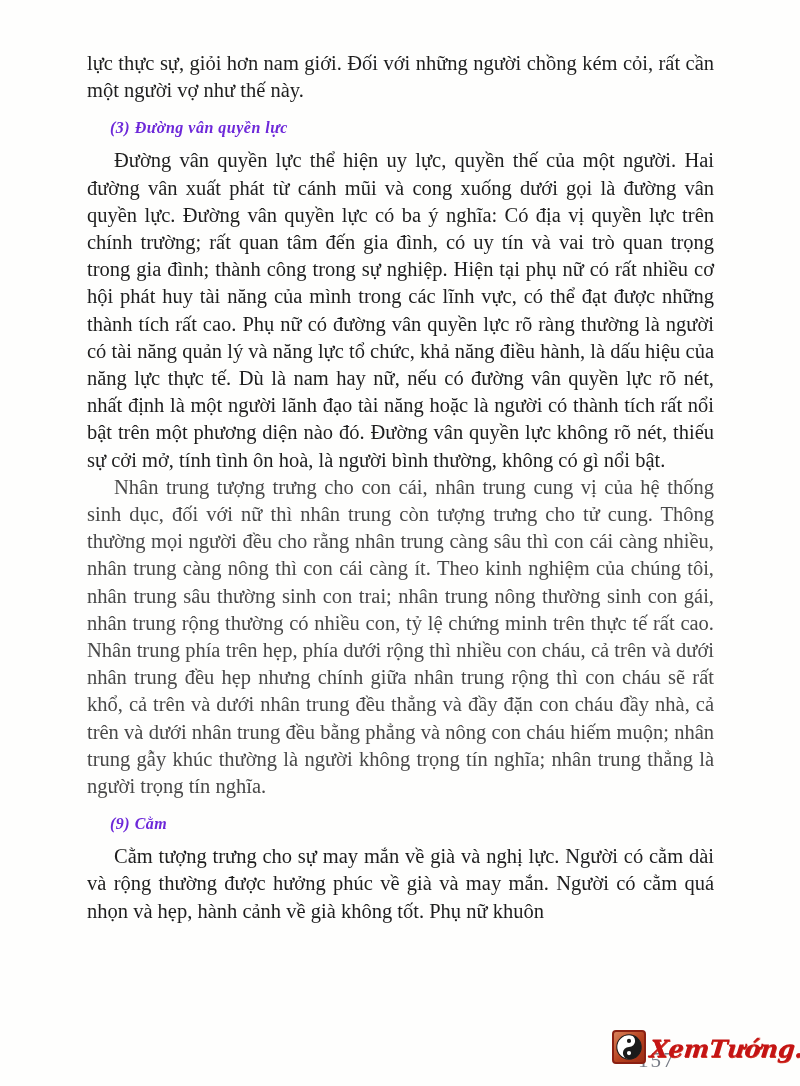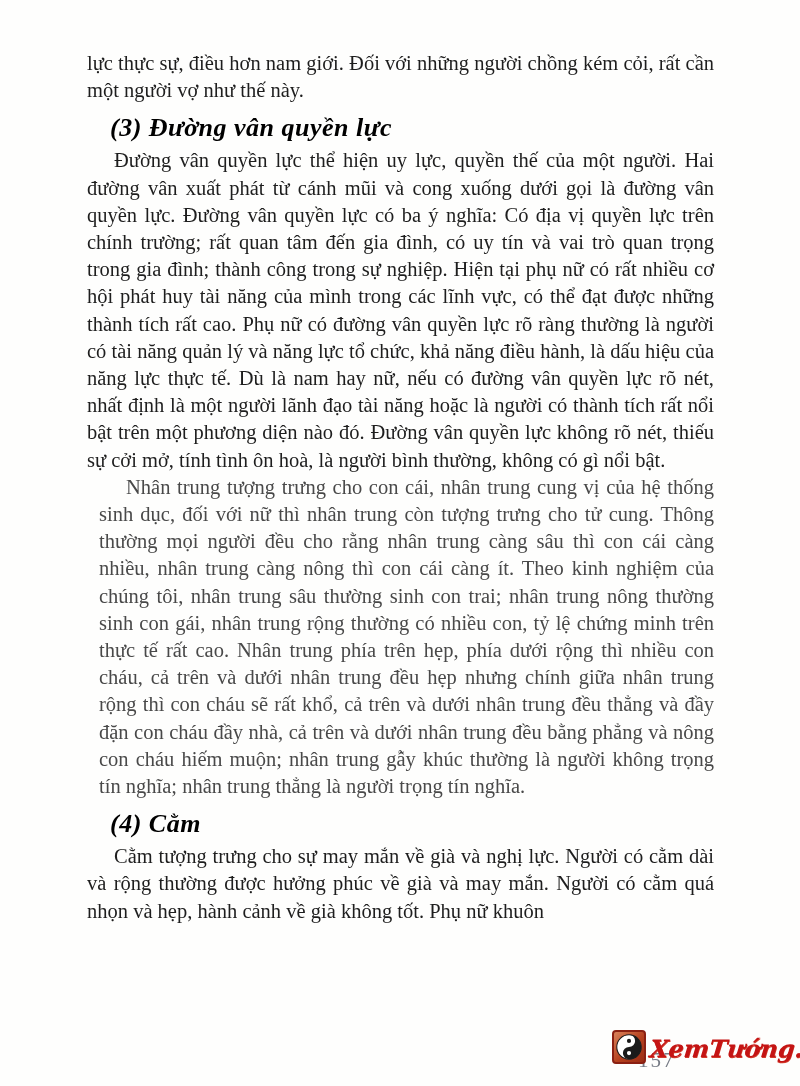--- a/index.html
+++ b/index.html
@@ -27,30 +27,29 @@
   }
   .text-block p {
     margin: 0;
     text-indent: 27px;
   }
   .text-block p.continuation {
     text-indent: 0;
   }
   .text-block p.faded {
     color: #494949;
-    margin-left: 12px;
   }
   h3.section-heading {
     margin: 9px 0 5px 0;
     padding-left: 23px;
-    font-size: 26px;
+    font-size: 16px;
     line-height: 29px;
     font-style: italic;
     font-weight: bold;
-    color: #000000;
+    color: #6d28d9;
     text-align: left;
     letter-spacing: 0.5px;
   }
   
   .footer {
     position: absolute;
     right: 8px;
     bottom: 8px;
     width: 180px;
     height: 52px;
@@ -100,30 +99,30 @@
     text-shadow: 0.5px 0.5px 0 #d23a2a;
   }
 </style>
 </head>
 <body>
 
 <div class="page">
 
   <div class="text-block">
 
-    <p class="continuation">lực thực sự, điều hơn nam giới. Đối với những người chồng kém cỏi, rất cần một người vợ như thế này.</p>
+    <p class="continuation">lực thực sự, giỏi hơn nam giới. Đối với những người chồng kém cỏi, rất cần một người vợ như thế này.</p>
 
     <h3 class="section-heading">(3) Đường vân quyền lực</h3>
 
     <p>Đường vân quyền lực thể hiện uy lực, quyền thế của một người. Hai đường vân xuất phát từ cánh mũi và cong xuống dưới gọi là đường vân quyền lực. Đường vân quyền lực có ba ý nghĩa: Có địa vị quyền lực trên chính trường; rất quan tâm đến gia đình, có uy tín và vai trò quan trọng trong gia đình; thành công trong sự nghiệp. Hiện tại phụ nữ có rất nhiều cơ hội phát huy tài năng của mình trong các lĩnh vực, có thể đạt được những thành tích rất cao. Phụ nữ có đường vân quyền lực rõ ràng thường là người có tài năng quản lý và năng lực tổ chức, khả năng điều hành, là dấu hiệu của năng lực thực tế. Dù là nam hay nữ, nếu có đường vân quyền lực rõ nét, nhất định là một người lãnh đạo tài năng hoặc là người có thành tích rất nổi bật trên một phương diện nào đó. Đường vân quyền lực không rõ nét, thiếu sự cởi mở, tính tình ôn hoà, là người bình thường, không có gì nổi bật.</p>
 
 
     <p class="faded">Nhân trung tượng trưng cho con cái, nhân trung cung vị của hệ thống sinh dục, đối với nữ thì nhân trung còn tượng trưng cho tử cung. Thông thường mọi người đều cho rằng nhân trung càng sâu thì con cái càng nhiều, nhân trung càng nông thì con cái càng ít. Theo kinh nghiệm của chúng tôi, nhân trung sâu thường sinh con trai; nhân trung nông thường sinh con gái, nhân trung rộng thường có nhiều con, tỷ lệ chứng minh trên thực tế rất cao. Nhân trung phía trên hẹp, phía dưới rộng thì nhiều con cháu, cả trên và dưới nhân trung đều hẹp nhưng chính giữa nhân trung rộng thì con cháu sẽ rất khổ, cả trên và dưới nhân trung đều thẳng và đầy đặn con cháu đầy nhà, cả trên và dưới nhân trung đều bằng phẳng và nông con cháu hiếm muộn; nhân trung gẫy khúc thường là người không trọng tín nghĩa; nhân trung thẳng là người trọng tín nghĩa.</p>
 
-    <h3 class="section-heading">(4) Cằm</h3>
+    <h3 class="section-heading">(9) Cằm</h3>
 
     <p>Cằm tượng trưng cho sự may mắn về già và nghị lực. Người có cằm dài và rộng thường được hưởng phúc về già và may mắn. Người có cằm quá nhọn và hẹp, hành cảnh về già không tốt. Phụ nữ khuôn</p>
 
   </div>
 
   <div class="footer">
 
     <span class="page-number">157</span>
 
     <span class="yinyang-badge">

